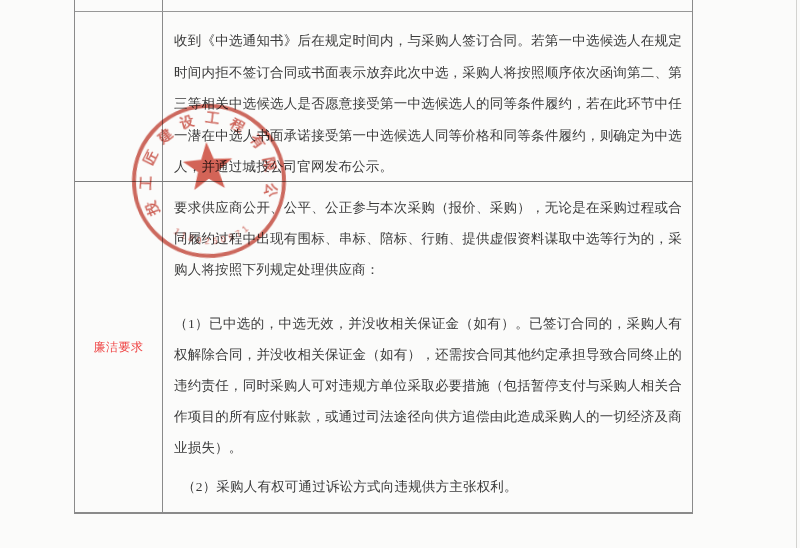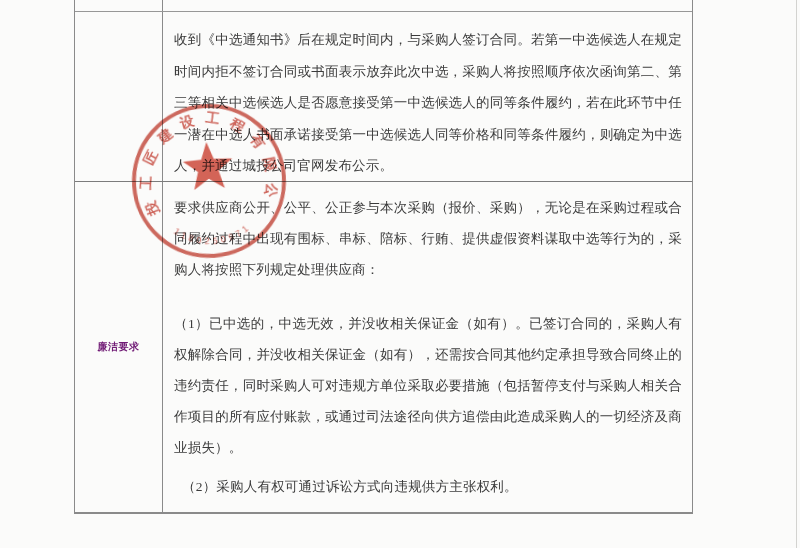--- a/index.html
+++ b/index.html
@@ -21,33 +21,33 @@
     border-bottom:2px solid #8a8a8a;
   }
   .t-row { display:flex; width:100%; }
   .t-row .lab {
     flex:none; width:88px;
     border-right:1px solid #8a8a8a;
     display:flex; align-items:center; justify-content:center;
   }
   .t-row .cell { flex:1; min-width:0; }
   .row-strip { height:12px; border-bottom:1px solid #979797; }
-  .row-one  { height:170px; border-bottom:1px solid #7c7c7c;font-family:Liberation Mono, monospace; }
+  .row-one  { height:170px; border-bottom:1px solid #7c7c7c; }
   .row-two  { height:330px; }
   .row-one .cell { padding:13px 10px 0 11px; }
   .row-two .cell { padding:10px 10px 0 11px; }
   .line {
     font-size:13.5px; line-height:31px; letter-spacing:0.2px;
     white-space:nowrap;
   }
   .row-one .line { line-height:31.5px; }
   .fill { white-space:normal; text-align:justify; text-align-last:justify; }
   .mt1 { margin-top:23px;font-family:Liberation Serif, serif; } .mt2 { margin-top:8px;margin-left:8px; }
   .row-label {
-    font-size:10px; font-weight:bold; color:#701a75; letter-spacing:0.5px;
+    font-size:12px; font-weight:normal; color:#ef4444; letter-spacing:0.5px;
   }
   .seal {
     position:absolute; left:128px; top:100px; width:162px; height:162px;
     mix-blend-mode:multiply; opacity:0.82; filter:blur(0.35px);
     transform:rotate(-4deg); pointer-events:none;
   }
   .seal .ring { fill:none; stroke:#c64a3d; stroke-width:4; }
   .seal .star { fill:#cf4334; }
   .seal .arc-path { fill:none; stroke:none; }
   .seal .co-text {

